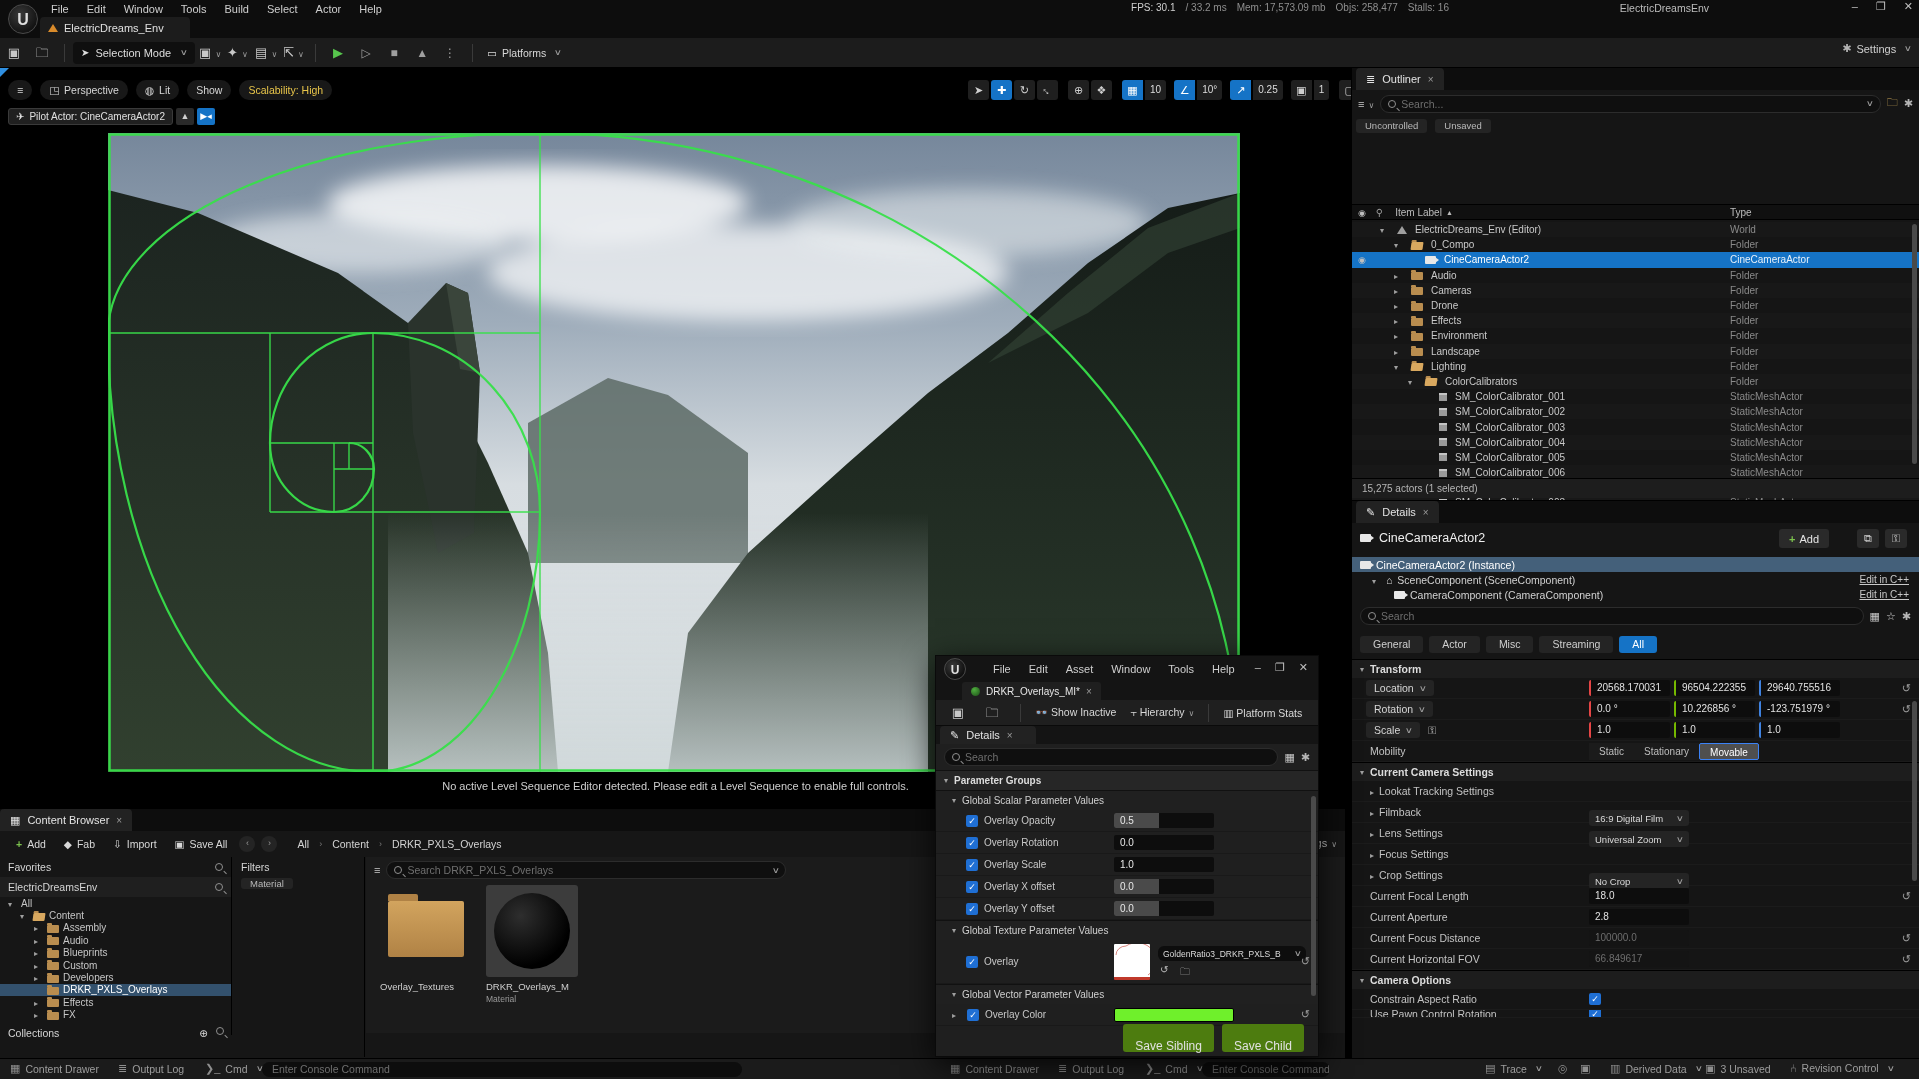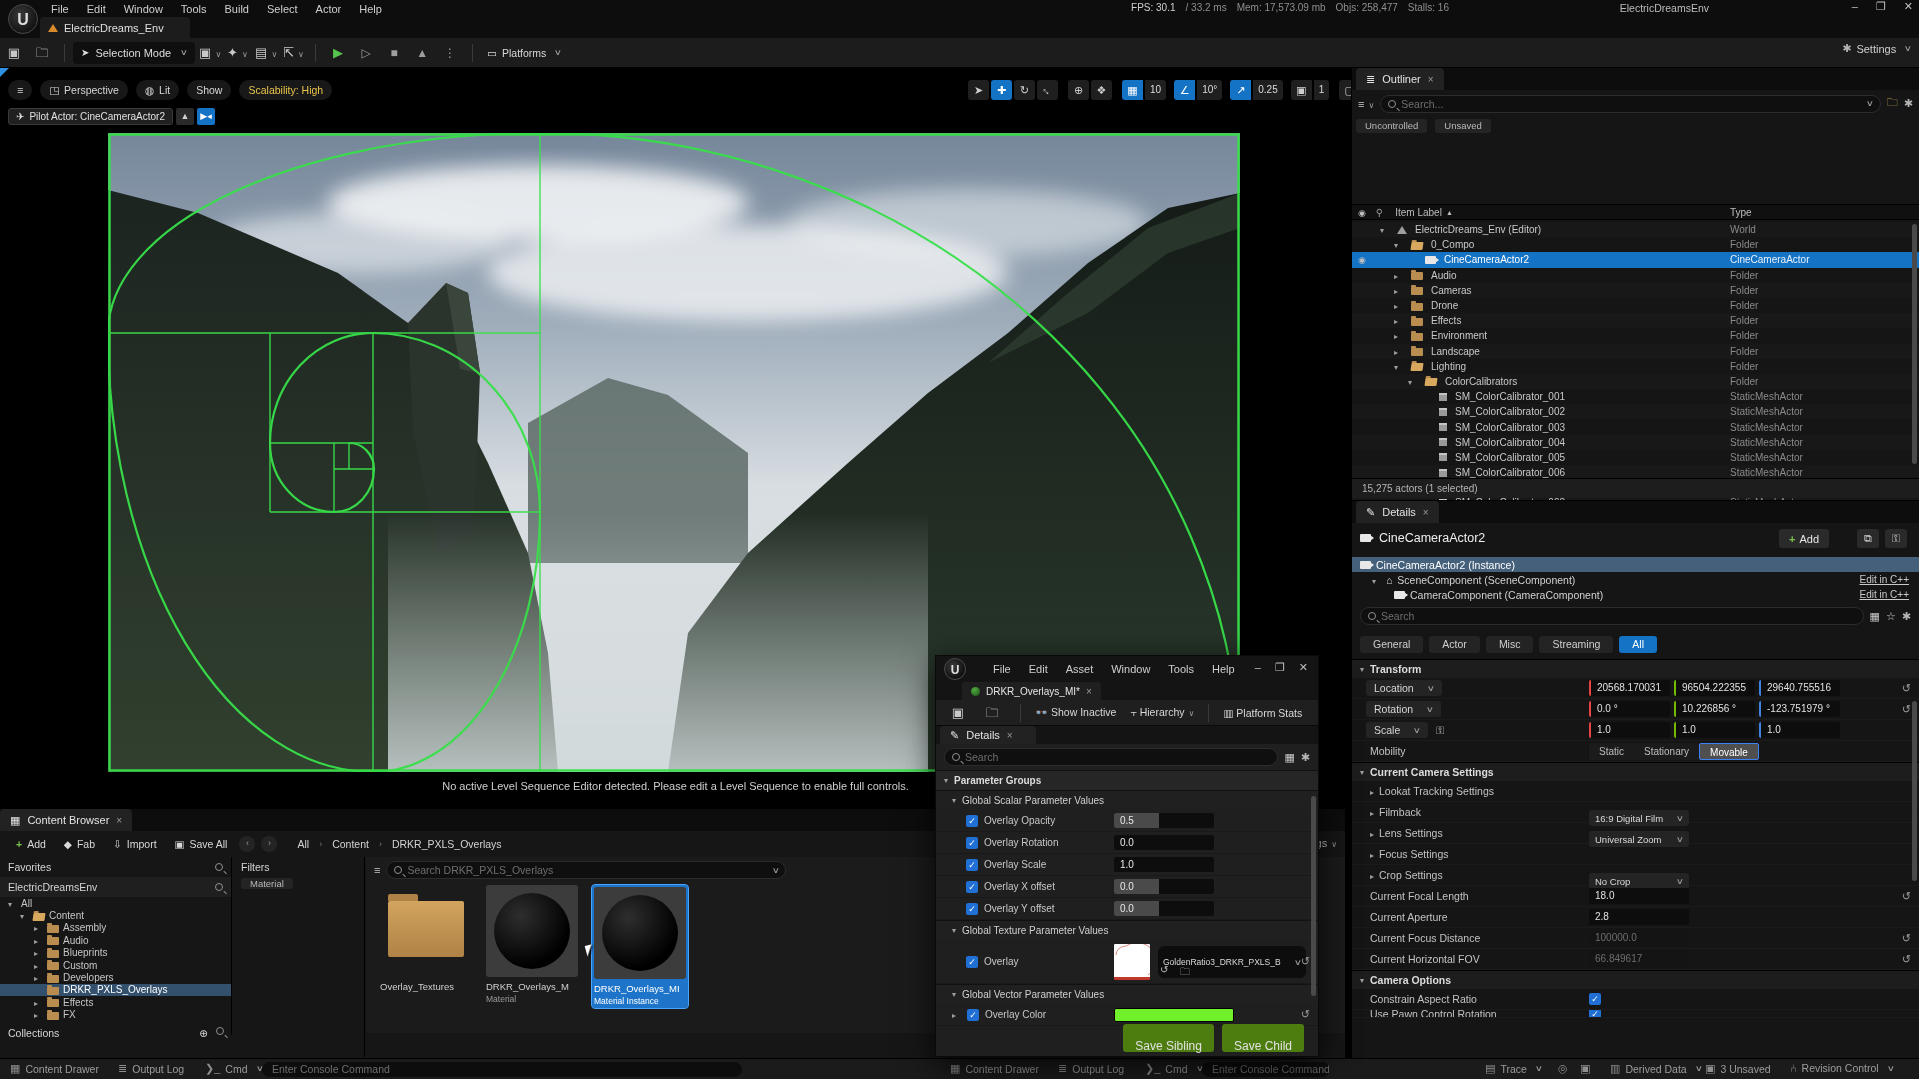--- a/index.html
+++ b/index.html
@@ -95,21 +95,21 @@
   .comp-row.sel { background:#44607a; color:#fff; }
   .editcpp { position:absolute; right:10px; text-decoration:underline; color:#c9c9c9; font-size:10px; }
   .det-tabs { display:flex; gap:6px; padding:6px 8px; }
   .det-tab { background:#242424; border-radius:3px; height:17px; padding:0 13px; line-height:17px; font-size:10.5px; color:#cfcfcf; }
   .det-tab.active { background:#1573c6; color:#fff; }
   .section-hdr { height:19px; background:#1d1d1d; border-top:1px solid #000; display:flex; align-items:center; gap:6px; padding-left:8px; font-weight:bold; font-size:10.5px; color:#dcdcdc; }
   .sec-arrow { font-size:8px; color:#9f9f9f; }
   .prop-row { height:21px; display:flex; align-items:center; position:relative; border-bottom:1px solid #1b1b1b; font-size:10.5px; }
   .prop-label { padding-left:18px; color:#c3c3c3; }
   .prop-label.collapsible::before { content:"▸"; font-size:8px; color:#9f9f9f; margin-right:5px; }
-  .label-dd { margin-left:14px; background:#242424; border-radius:3px; height:16px; padding:0 8px; display:flex; align-items:center; gap:10px; color:#d6d6d6; }
+  .label-dd { margin-left:14px; background:#242424; border-radius:3px; height:16px; padding:0 8px; display:flex; align-items:center; gap:2px; color:#d6d6d6; }
   .vec-box { position:absolute; width:81px; height:16px; background:#0d0d0d; border-radius:2px; line-height:16px; padding-left:6px; color:#e2e2e2; font-size:10px; overflow:hidden; white-space:nowrap; }
   .vec-box.bx { left:237px; } .vec-box.by { left:322px; } .vec-box.bz { left:407px; }
   .ax-r { border-left:2px solid #e54545; } .ax-g { border-left:2px solid #76b900; } .ax-b { border-left:2px solid #3f82e0; }
   .reset { position:absolute; right:8px; color:#9a9a9a; font-size:11px; }
   .mob-btn { height:17px; padding:0 10px; line-height:17px; background:#1b1b1b; color:#bdbdbd; font-size:10px; }
   .mob-btn.on { background:#4f4f4f; color:#fff; border:1px solid #3b82f6; border-radius:2px; }
   .dd-box { position:absolute; left:237px; width:100px; height:16px; background:#242424; border-radius:3px; display:flex; align-items:center; padding:0 6px; color:#dadada; font-size:9.5px; justify-content:space-between;margin-top:12px; }
   .val-box { position:absolute; left:237px; width:100px; height:16px; background:#0d0d0d; border-radius:2px; line-height:16px; padding-left:6px; color:#e2e2e2; font-size:10px; }
   .val-box.dimv { color:#6d6d6d; background:#141414; }
   .cbx { width:12px; height:12px; background:#1f6fd4; border-radius:2px; color:#fff; font-size:9px; text-align:center; line-height:12px; flex:none; }
@@ -150,21 +150,21 @@
   #mw-dtab { height:18px; background:#141414; position:relative; }
   .mw-sec { height:20px; background:#262626; border-top:1px solid #111; display:flex; align-items:center; gap:6px; padding-left:8px; font-size:10px; color:#dcdcdc; font-weight:bold; white-space:nowrap; overflow:hidden; }
   .mw-sec.sub { background:#202020; padding-left:16px; font-weight:normal; color:#cfcfcf; }
   .mw-row { height:22px; display:flex; align-items:center; gap:6px; padding-left:30px; position:relative; border-bottom:1px solid #191919; font-size:10px; }
   .mw-val { position:absolute; left:178px; width:100px; height:15px; background:#0d0d0d; border-radius:2px; overflow:hidden; }
   .mw-val::before { content:""; position:absolute; left:0; top:0; bottom:0; background:#4a4a4a; }
   .mw-val[data-fill="45"]::before { width:45%; } .mw-val[data-fill="0"]::before { width:0; }
   .mw-val span { position:relative; padding-left:6px; line-height:15px; color:#e8e8e8; }
   .mw-btn { background:#4d7c0f; border-radius:3px; height:17px; padding:14px 12px; line-height:17px; color:#e2e2e2; font-size:12px; }
   #tex-thumb { position:absolute; left:178px; top:4px; width:36px; height:36px; background:#fff; border-bottom:3px solid #c0392b; border-radius:1px; }
-  #tex-dd { position:absolute; left:222px; top:6px; width:148px; height:32px; background:#0d0d0d; border-radius:6px; display:flex; align-items:center; justify-content:space-between; padding:0 5px; font-size:8.5px; color:#dcdcdc; white-space:nowrap; }
+  #tex-dd { position:absolute; left:222px; top:6px; width:148px; height:15px; background:#0d0d0d; border-radius:6px; display:flex; align-items:center; justify-content:space-between; padding:0 5px; font-size:8.5px; color:#dcdcdc; white-space:nowrap; }
   #swatch { position:absolute; left:178px; top:4px; width:120px; height:14px; border-radius:2px; border:1px solid #000; }
   
   #statusbar { position:absolute; left:0; top:1058px; width:1919px; height:21px; background:#1b1b1b; border-top:1px solid #000; font-size:10.5px; color:#9d9d9d; }
   .sb-item { display:flex; align-items:center; gap:5px; position:absolute; top:3px; }
   .console { background:#0d0d0d; border-radius:9px; height:15px; line-height:15px; padding:0 10px; color:#6f6f6f; position:absolute; top:3px; }
   .sb-ic { font-size:11px; color:#8f8f8f; }
   
   .gear::before { content:"✱"; font-size:11px; color:#b5b5b5; }
   .eye::before { content:"◉"; font-size:9px; color:#bfbfbf; }
   .fragment { color:#c9c9c9; }
@@ -842,28 +842,20 @@
           </div>
         <div class="tile-name">Overlay_Textures</div>
       </div>
       <div class="tile" style="left:120px">
         <div class="thumb">
             <div class="sphere"></div>
           </div>
         <div class="tile-name">DRKR_Overlays_M</div>
         <div class="tile-kind">Material</div>
       </div>
-      <div class="tile sel" style="left:226px">
-        <div id="cursor"></div>
-        <div class="thumb">
-            <div class="sphere"></div>
-          </div>
-        <div class="tile-name">DRKR_Overlays_MI</div>
-        <div class="tile-kind">Material Instance</div>
-      </div>
 
     </div>
   </div>
 
   <div id="matwin">
     <div id="mw-title">
       <div id="mw-logo">U</div>
       <div style="width:10px"></div>
       <span class="menu-item">File</span>
       <span class="menu-item">Edit</span>

